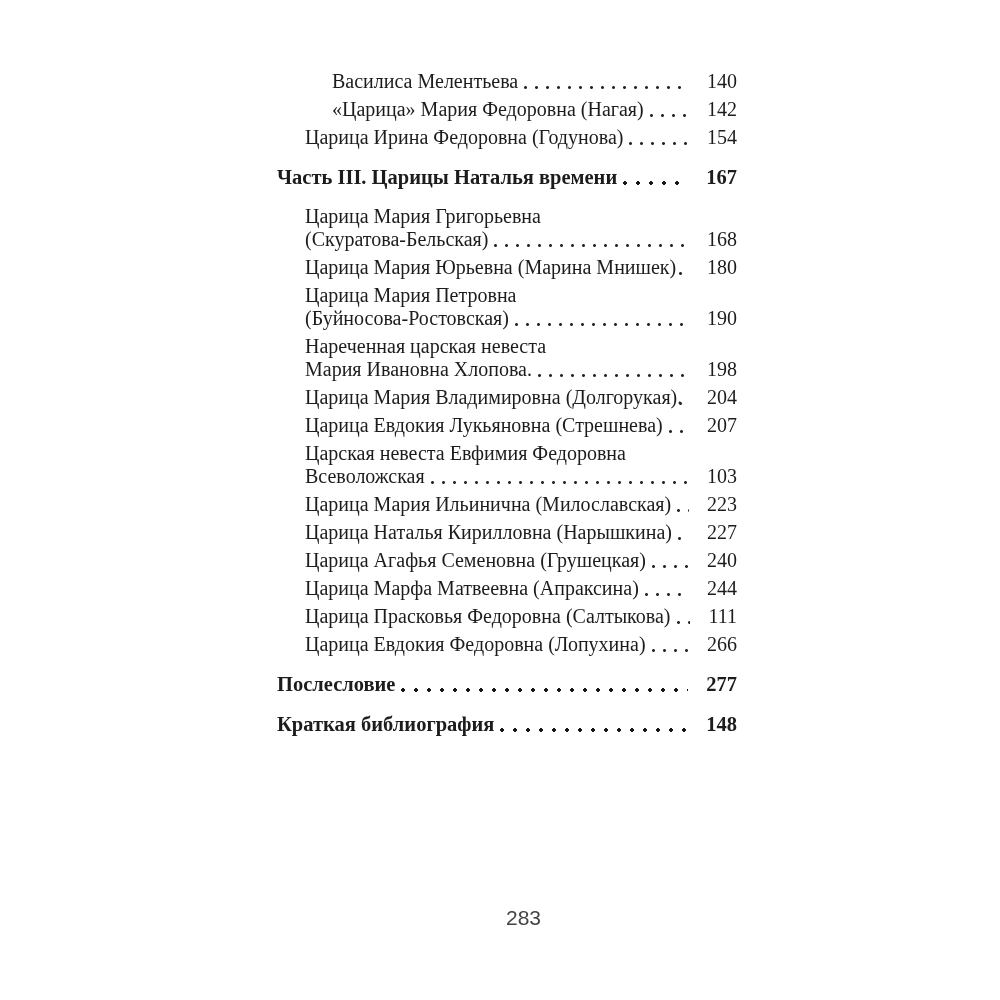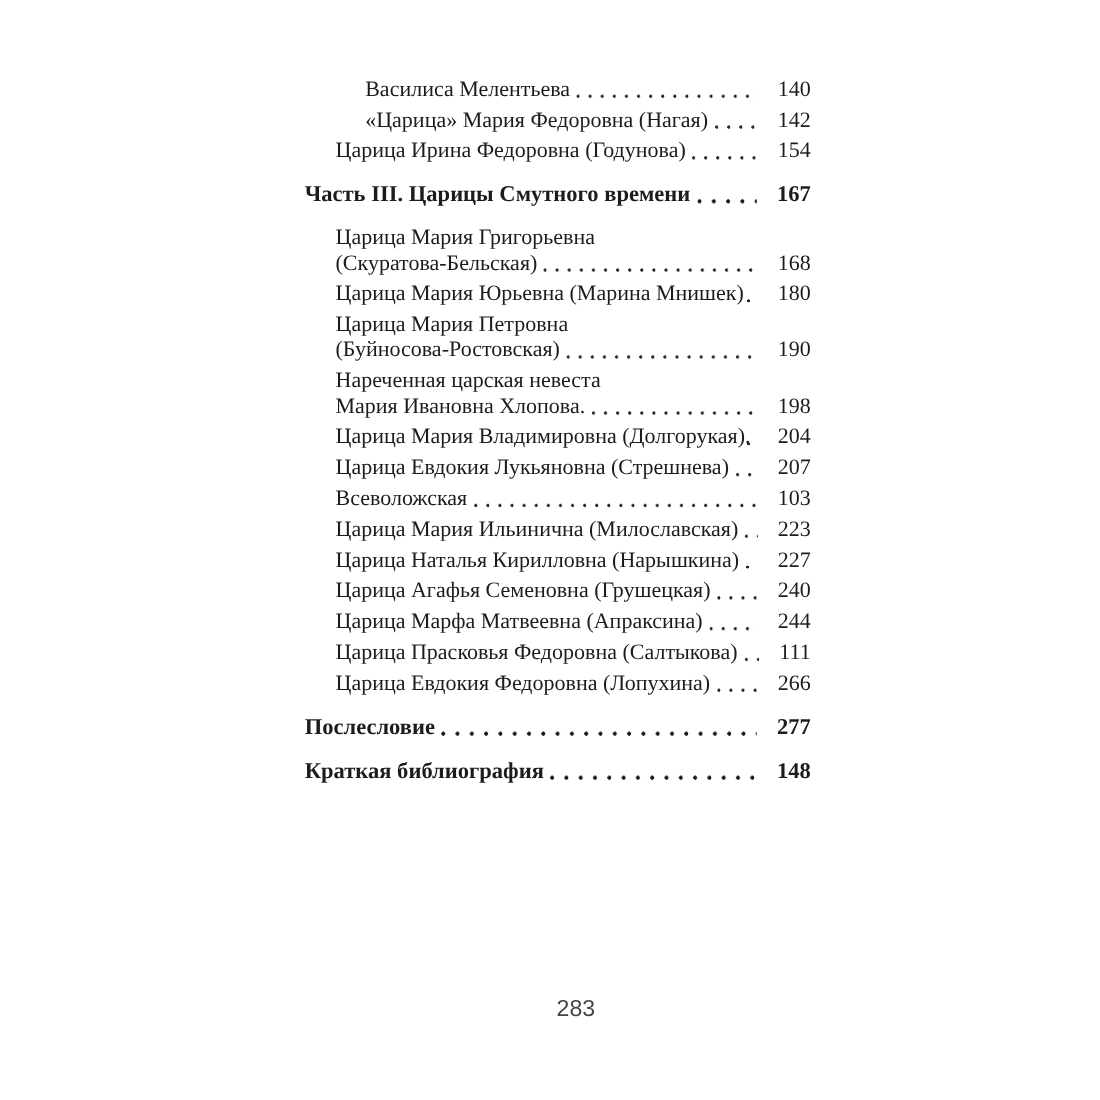--- a/index.html
+++ b/index.html
@@ -83,21 +83,21 @@
       </div>
       <div class="entry indent2">
         <div class="line">
           <span class="t">Царица Ирина Федоровна (Годунова)</span>
           <span class="leader"></span>
           <span class="pg">154</span>
         </div>
       </div>
       <div class="part">
         <div class="line">
-          <span class="t">Часть III. Царицы Смутного времени</span>
+          <span class="t">Часть III. Царицы Наталья времени</span>
           <span class="leader leader-bold"></span>
           <span class="pg">167</span>
         </div>
       </div>
       <div class="entry indent2">
         <div class="line">
           <span class="t">Царица Мария Григорьевна</span>
         </div>
         <div class="line">
           <span class="t">(Скуратова-Бельская)</span>
@@ -140,20 +140,23 @@
         </div>
       </div>
       <div class="entry indent2">
         <div class="line">
           <span class="t">Царица Евдокия Лукьяновна (Стрешнева)</span>
           <span class="leader"></span>
           <span class="pg">207</span>
         </div>
       </div>
       <div class="entry indent2">
+        <div class="line">
+          <span class="t">Царская невеста Евфимия Федоровна</span>
+        </div>
         <div class="line">
           <span class="t">Всеволожская</span>
           <span class="leader"></span>
           <span class="pg">103</span>
         </div>
       </div>
       <div class="entry indent2">
         <div class="line">
           <span class="t">Царица Мария Ильинична (Милославская)</span>
           <span class="leader"></span>

